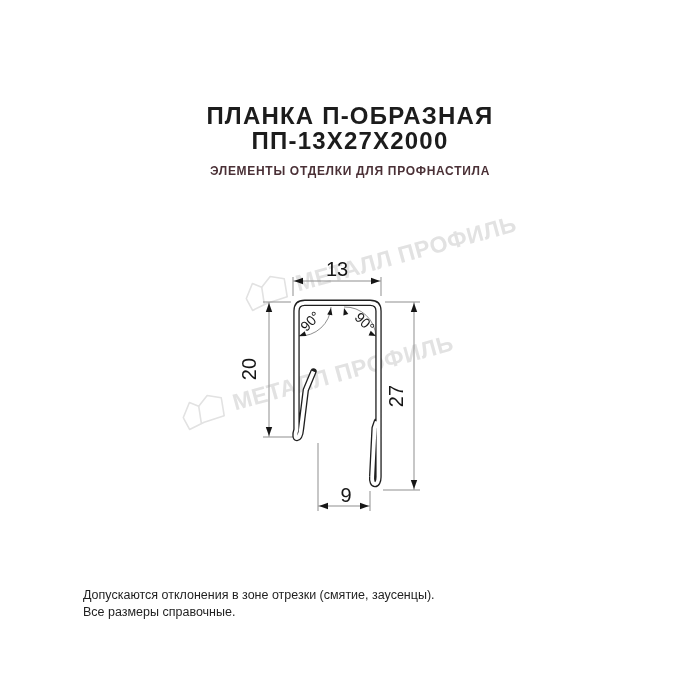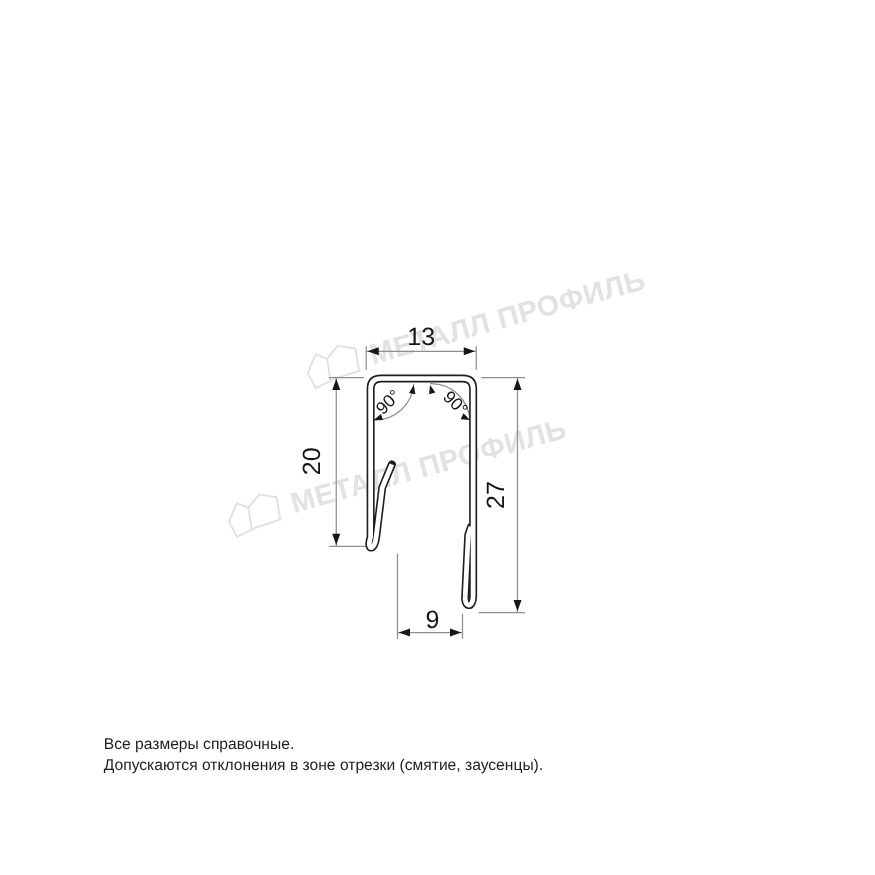--- a/index.html
+++ b/index.html
@@ -119,19 +119,24 @@
     <g>
       <text class="dimtxt" x="337" y="276" text-anchor="middle">13</text>
       <text class="dimtxt" text-anchor="middle" transform="rotate(-90 256 369)" x="256" y="369">20</text>
       <text class="dimtxt" text-anchor="middle" transform="rotate(-90 403 396)" x="403" y="396">27</text>
       <text class="dimtxt" x="346" y="502" text-anchor="middle">9</text>
       <text class="angtxt" text-anchor="middle" transform="rotate(-45 311 322)" x="311" y="326">90°</text>
       <text class="angtxt" text-anchor="middle" transform="rotate(45 364 323)" x="364" y="327">90°</text>
     </g>
   </svg>
 
+  <div class="title-block">
+    <div class="title">ПЛАНКА П-ОБРАЗНАЯ</div>
+    <div class="title">ПП-13Х27Х2000</div>
+    <div class="subtitle">ЭЛЕМЕНТЫ ОТДЕЛКИ ДЛЯ ПРОФНАСТИЛА</div>
+  </div>
 
   <div class="footer">
+    <div>Допускаются отклонения в зоне отрезки (смятие, заусенцы).</div>
     <div>Все размеры справочные.</div>
-    <div>Допускаются отклонения в зоне отрезки (смятие, заусенцы).</div>
   </div>
 
 </div>
 
 </body></html>

